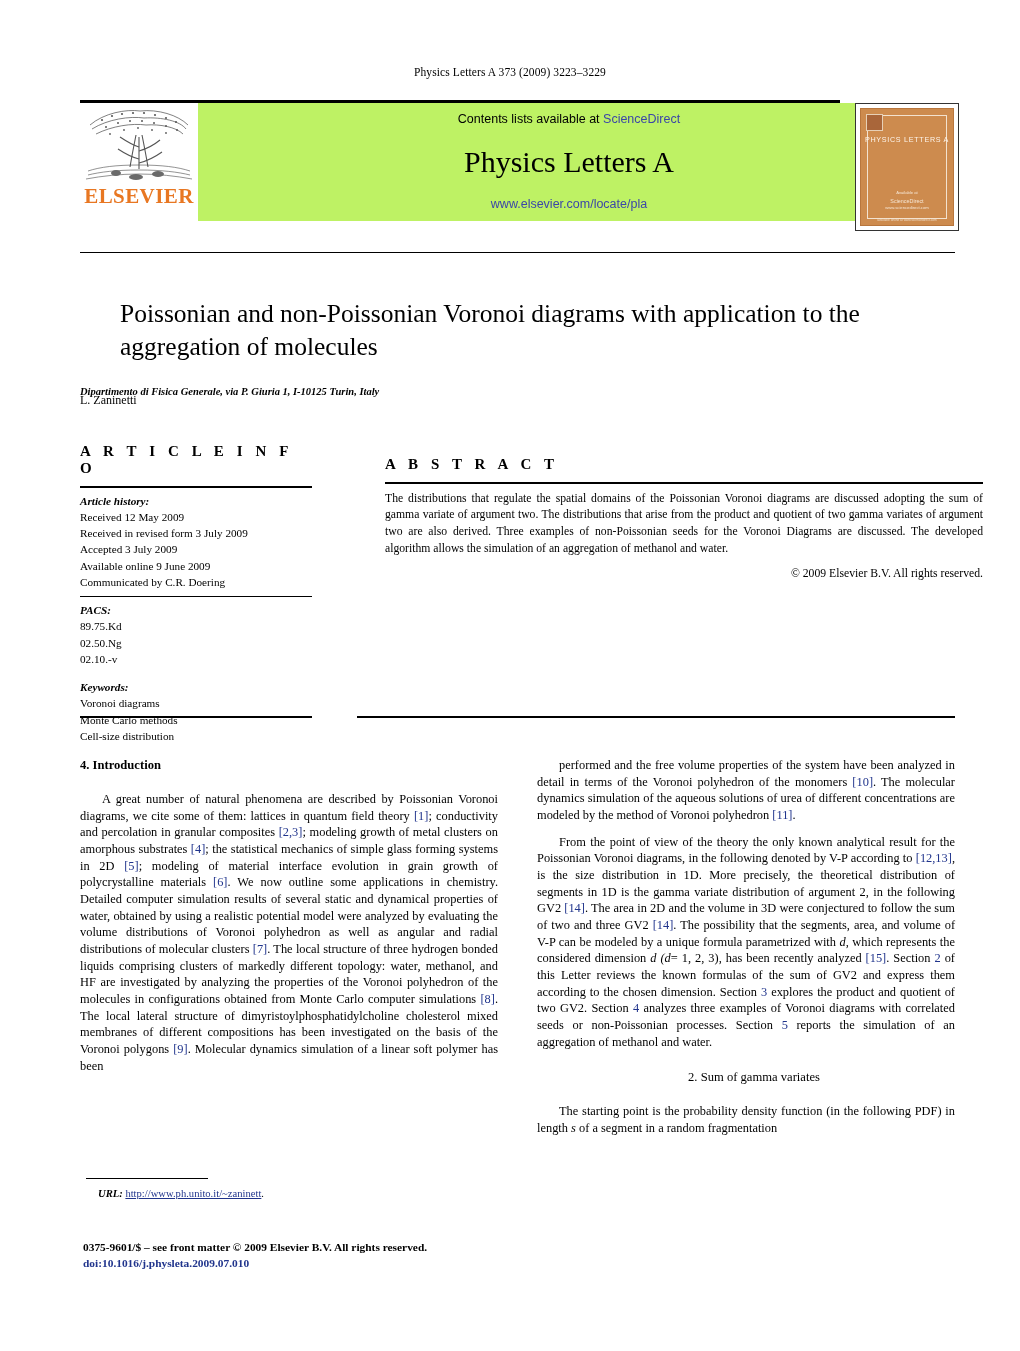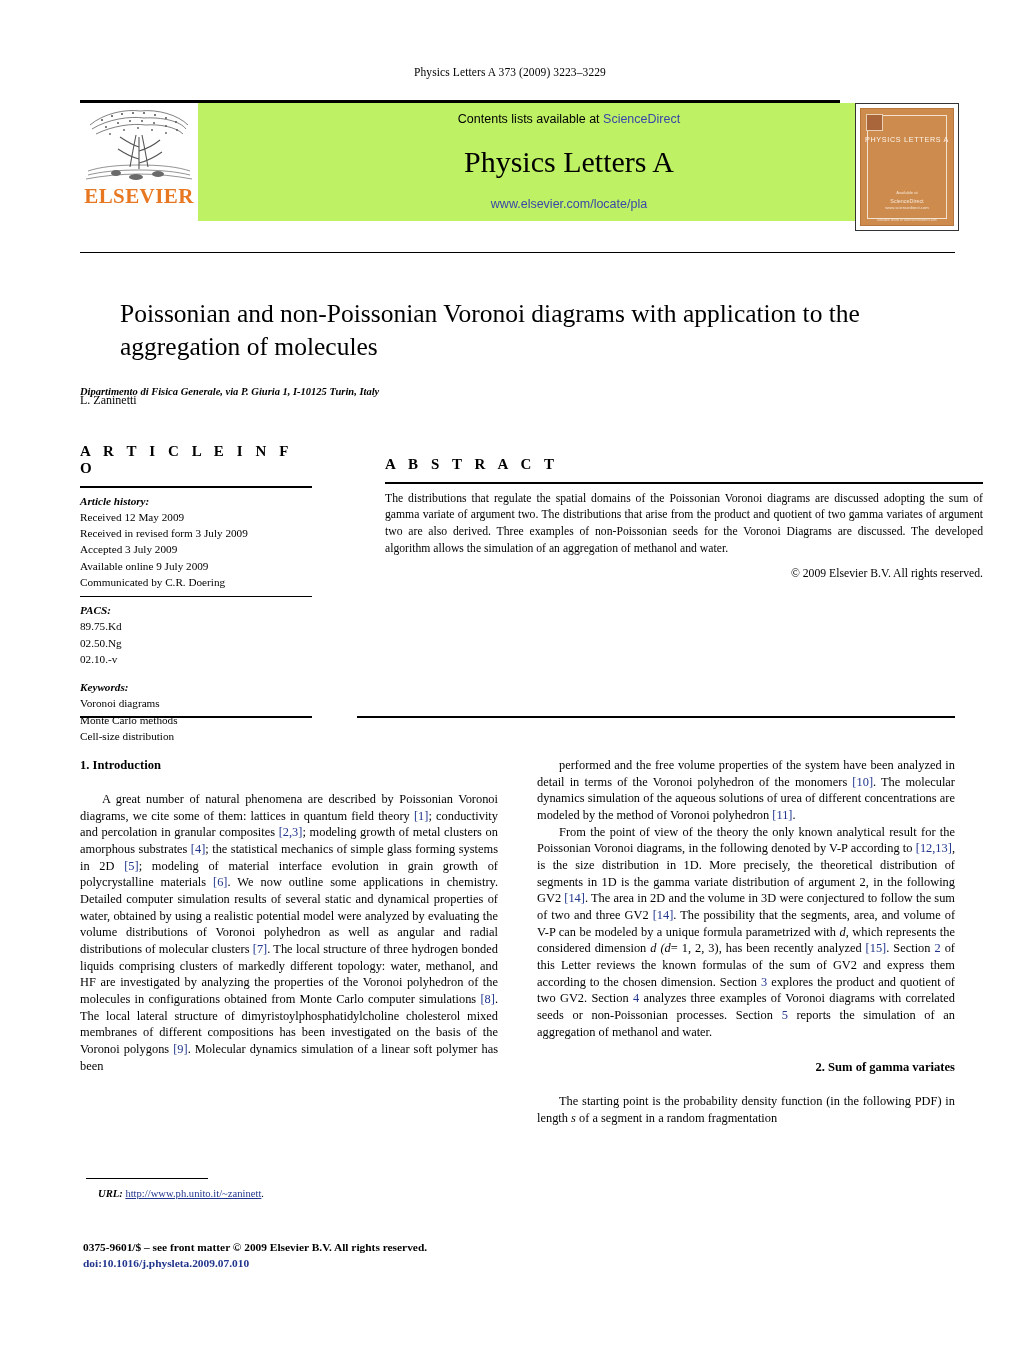--- a/index.html
+++ b/index.html
@@ -291,28 +291,28 @@
   .sec-heading {
     font-weight: 700;
     font-size: 12.6px;
     margin: 0 0 17px 0;
     text-align: left;
   }
   .para {
     margin: 0;
     text-indent: 22px;
   }
-  .para + .para { margin-top: 0; }
+  .para + .para { margin-top: 10px; }
   .ref { color: #20348c; }
   .ital { font-style: italic; }
   .sec-heading-2 {
-    font-weight: 700;
+    font-weight: 400;
     font-size: 12.6px;
     margin: 19px 0 17px 16px;
-    text-align: right;
+    text-align: center;
   }
 
   
   .footnote-rule {
     position: absolute;
     top: 1178px;
     left: 86px;
     width: 122px;
     height: 1px;
     background: #000;
@@ -436,21 +436,21 @@
   <div class="affiliation">Dipartimento di Fisica Generale, via P. Giuria 1, I-10125 Turin, Italy</div>
 
   <div class="info-col">
     <div class="sec-label">A R T I C L E   I N F O</div>
     <div class="hr-thick"></div>
     <div class="info-group">
       <div class="ital">Article history:</div>
       <div>Received 12 May 2009</div>
       <div>Received in revised form 3 July 2009</div>
       <div>Accepted 3 July 2009</div>
-      <div>Available online 9 July 2009</div>
+      <div>Available online 9 June 2009</div>
       <div>Communicated by C.R. Doering</div>
     </div>
     <div class="hr-thin"></div>
     <div class="info-group">
       <div class="ital">PACS:</div>
       <div>89.75.Kd</div>
       <div>02.50.Ng</div>
       <div>02.10.-v</div>
       <div class="info-spacer"></div>
       <div class="ital">Keywords:</div>
@@ -463,21 +463,21 @@
 
   <div class="abs-col">
     <div class="sec-label">A B S T R A C T</div>
     <div class="hr-thick"></div>
     <div class="abstract-text">The distributions that regulate the spatial domains of the Poissonian Voronoi diagrams are discussed adopting the sum of gamma variate of argument two. The distributions that arise from the product and quotient of two gamma variates of argument two are also derived. Three examples of non-Poissonian seeds for the Voronoi Diagrams are discussed. The developed algorithm allows the simulation of an aggregation of methanol and water.</div>
     <div class="copyright">© 2009 Elsevier B.V. All rights reserved.</div>
   </div>
   <div class="abs-bottom-rule"></div>
 
   <div class="body-col col-left">
-    <div class="sec-heading">1. Introduction</div>
+    <div class="sec-heading">4. Introduction</div>
     <p class="para"><span>A great number of natural phenomena are described by Poissonian Voronoi diagrams, we cite some of them: lattices in quantum field theory </span><span class="ref">[1]</span><span>; conductivity and percolation in granular composites </span><span class="ref">[2,3]</span><span>; modeling growth of metal clusters on amorphous substrates </span><span class="ref">[4]</span><span>; the statistical mechanics of simple glass forming systems in 2D </span><span class="ref">[5]</span><span>; modeling of material interface evolution in grain growth of polycrystalline materials </span><span class="ref">[6]</span><span>. We now outline some applications in chemistry. Detailed computer simulation results of several static and dynamical properties of water, obtained by using a realistic potential model were analyzed by evaluating the volume distributions of Voronoi polyhedron as well as angular and radial distributions of molecular clusters </span><span class="ref">[7]</span><span>. The local structure of three hydrogen bonded liquids comprising clusters of markedly different topology: water, methanol, and HF are investigated by analyzing the properties of the Voronoi polyhedron of the molecules in configurations obtained from Monte Carlo computer simulations </span><span class="ref">[8]</span><span>. The local lateral structure of dimyristoylphosphatidylcholine cholesterol mixed membranes of different compositions has been investigated on the basis of the Voronoi polygons </span><span class="ref">[9]</span><span>. Molecular dynamics simulation of a linear soft polymer has been</span></p>
   </div>
 
   <div class="body-col col-right">
     <p class="para"><span>performed and the free volume properties of the system have been analyzed in detail in terms of the Voronoi polyhedron of the monomers </span><span class="ref">[10]</span><span>. The molecular dynamics simulation of the aqueous solutions of urea of different concentrations are modeled by the method of Voronoi polyhedron </span><span class="ref">[11]</span><span>.</span></p>
     <p class="para"><span>From the point of view of the theory the only known analytical result for the Poissonian Voronoi diagrams, in the following denoted by V-P according to </span><span class="ref">[12,13]</span><span>, is the size distribution in 1D. More precisely, the theoretical distribution of segments in 1D is the gamma variate distribution of argument 2, in the following GV2 </span><span class="ref">[14]</span><span>. The area in 2D and the volume in 3D were conjectured to follow the sum of two and three GV2 </span><span class="ref">[14]</span><span>. The possibility that the segments, area, and volume of V-P can be modeled by a unique formula parametrized with </span><span class="ital">d</span><span>, which represents the considered dimension </span><span class="ital">d</span><span> </span><span class="ital">(d</span><span>= 1, 2, 3), has been recently analyzed </span><span class="ref">[15]</span><span>. Section </span><span class="ref">2</span><span> of this Letter reviews the known formulas of the sum of GV2 and express them according to the chosen dimension. Section </span><span class="ref">3</span><span> explores the product and quotient of two GV2. Section </span><span class="ref">4</span><span> analyzes three examples of Voronoi diagrams with correlated seeds or non-Poissonian processes. Section </span><span class="ref">5</span><span> reports the simulation of an aggregation of methanol and water.</span></p>
     <div class="sec-heading-2">2. Sum of gamma variates</div>
     <p class="para"><span>The starting point is the probability density function (in the following PDF) in length </span><span class="ital">s</span><span> of a segment in a random fragmentation</span></p>
   </div>
 

